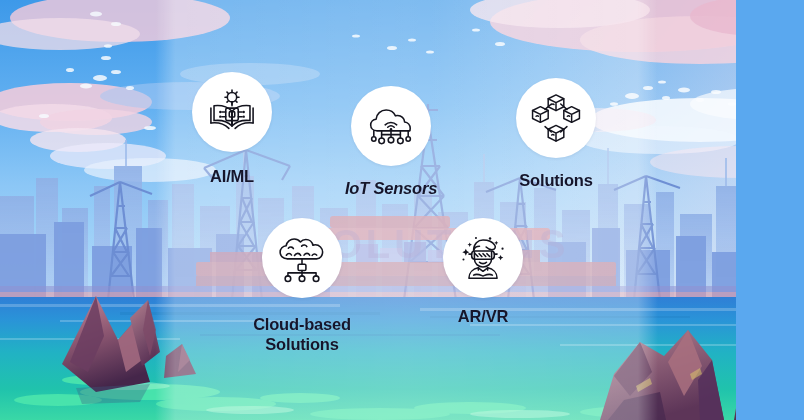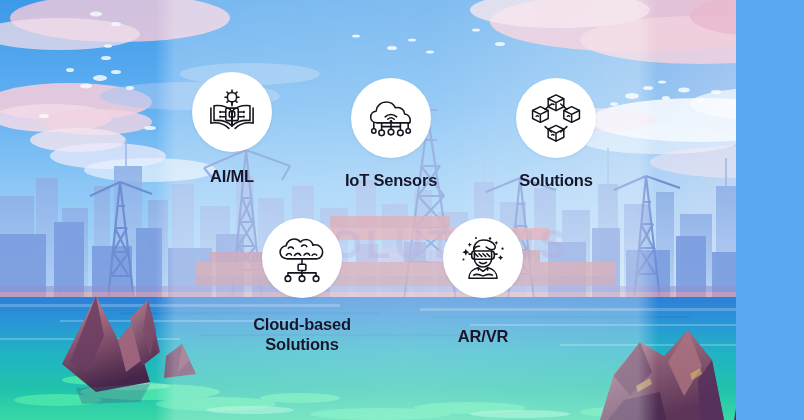--- a/index.html
+++ b/index.html
@@ -52,29 +52,29 @@
     font-weight:bold;
     color:#15152b;
     line-height:1.23;
     letter-spacing:-0.2px;
     white-space:pre-line;
     text-shadow:0 0 1px rgba(255,255,255,0.25);
   }
 
   
   #card-aiml       { left:172px; top:72px;  width:120px; }
-  #card-iot        { left:331px; top:78px;  width:120px; }
+  #card-iot        { left:331px; top:86px;  width:120px;font-style:italic; }
   #card-blockchain { left:496px; top:78px;  width:120px; }
   
   #card-cloud      { left:241px; top:218px; width:122px; }
   #card-arvr       { left:423px; top:218px; width:120px; }
 
   #card-iot .card-label,
   #card-blockchain .card-label { margin-top:12px; }
-  #card-arvr .card-label { margin-top:28px; }
+  #card-arvr .card-label { margin-top:8px; }
   #card-cloud .card-label { margin-top:16px; }
 
   
   #watermark {
     position:absolute;
     left:300px; top:222px;
     font-size:40px;
     font-weight:bold;
     letter-spacing:4px;
     color:rgba(150,130,190,0.30);

